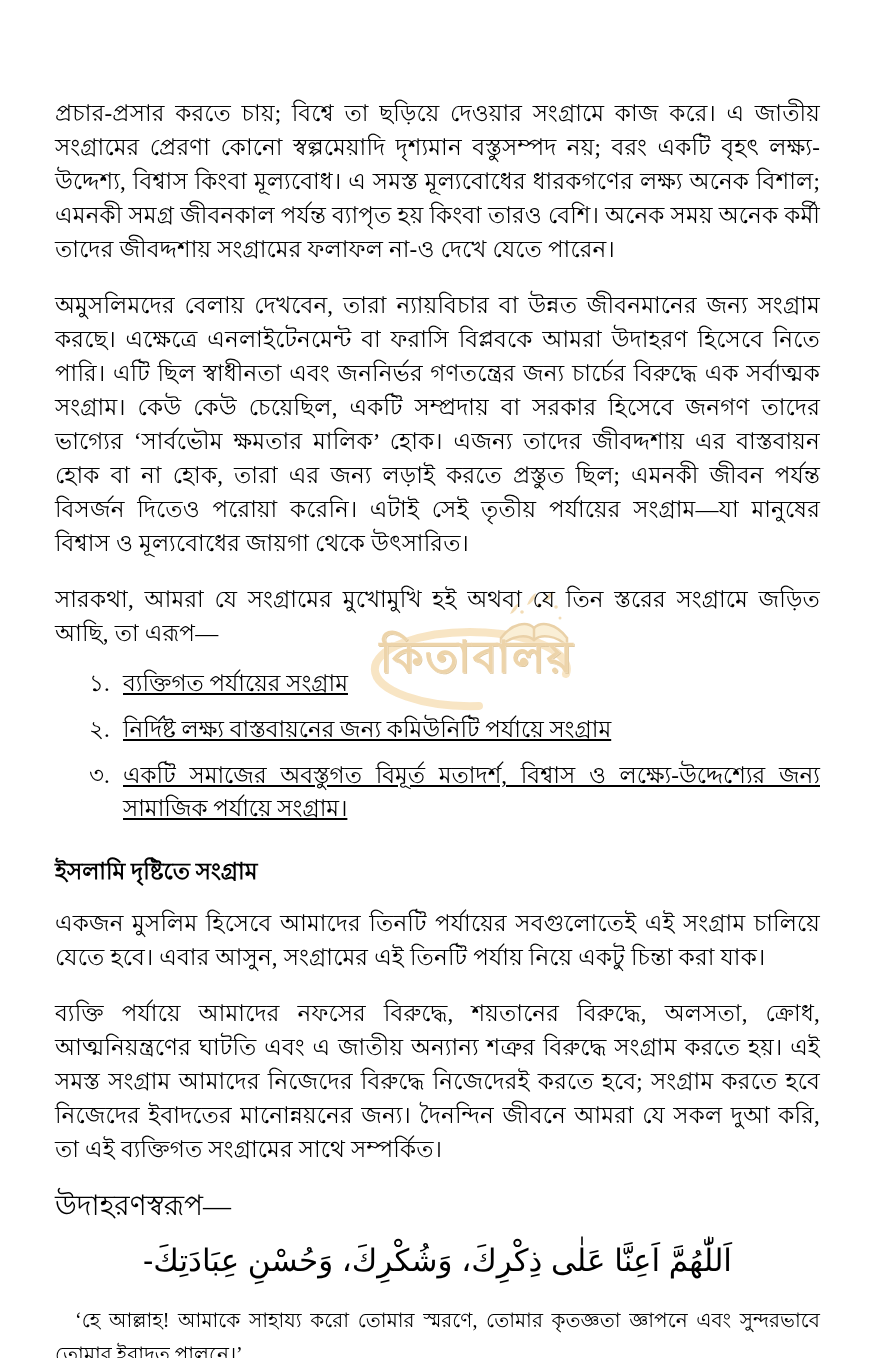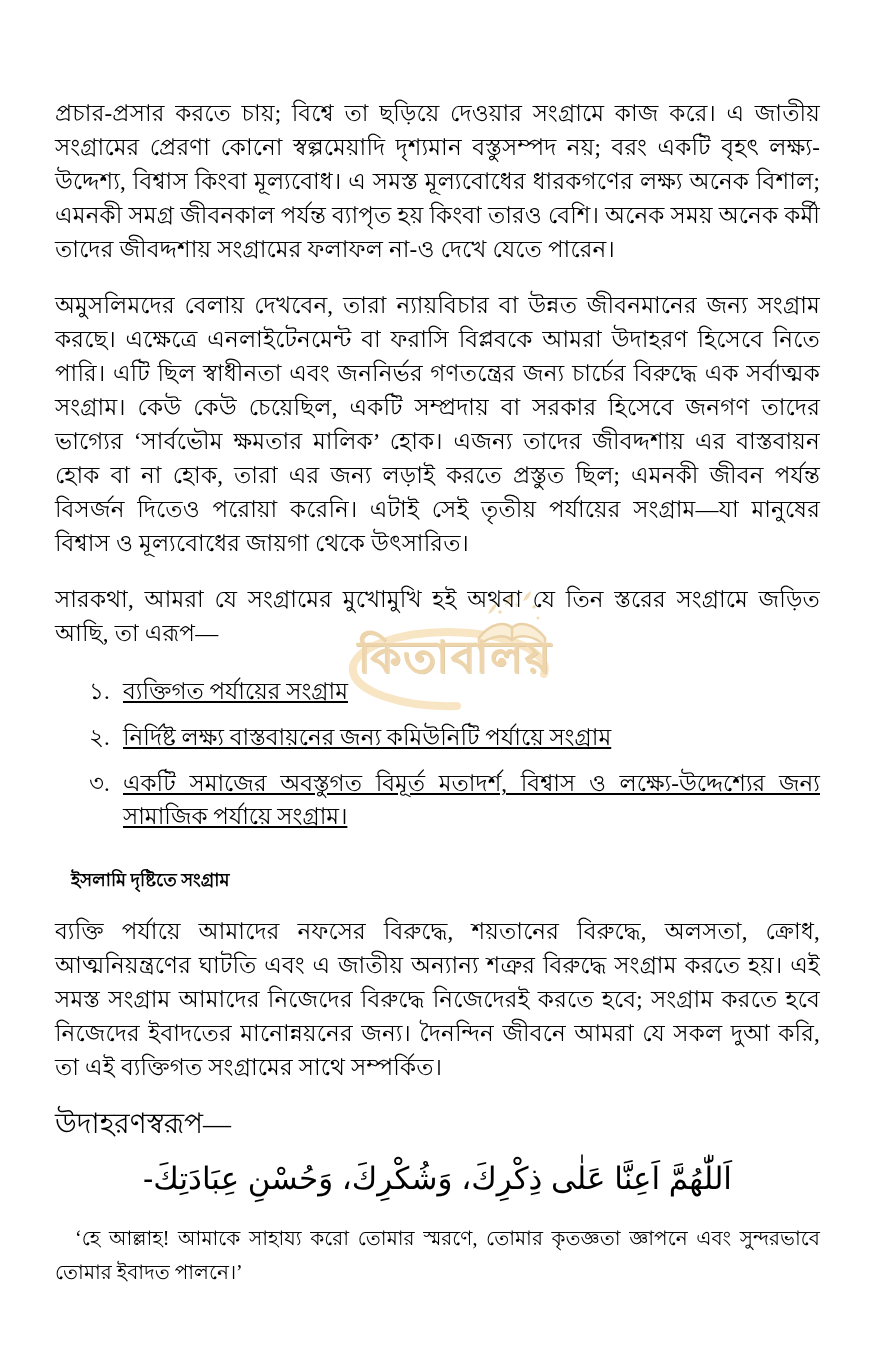--- a/index.html
+++ b/index.html
@@ -41,22 +41,22 @@
   }
   .list-num {
     flex: 0 0 34px;
   }
   .list-text {
     flex: 1;
     text-align: justify;
     text-decoration: underline;
   }
   h2.section-heading {
-    margin: 32px 0 20px 16px;
-    font-size: 18px;
+    margin: 32px 0 20px 0;
+    font-size: 23px;
     line-height: 30px;
     font-weight: bold;
   }
   .example-label {
     margin: 6px 0 14px 0;
     font-size: 28px;
     line-height: 34px;
   }
   .arabic-line {
     margin: 4px 0 18px 0;
@@ -69,21 +69,21 @@
   p.translation {
     margin: 0;
     font-size: 20px;
     line-height: 34px;
     text-align: justify;
     text-indent: 20px;
   }
   
   .watermark {
     position: absolute;
-    left: 339px;
+    left: 361px;
     top: 590px;
     width: 232px;
     height: 128px;
     z-index: 0;
     opacity: 0.55;
     pointer-events: none;
   }
   .wm-svg { position: absolute; left: 0; top: 0; }
   .wm-text {
     position: absolute;
@@ -124,39 +124,40 @@
     </svg>
     <div class="wm-text">কিতাবালয়</div>
   </div>
 
   <div class="content">
 
     <p class="body">প্রচার-প্রসার করতে চায়; বিশ্বে তা ছড়িয়ে দেওয়ার সংগ্রামে কাজ করে। এ জাতীয় সংগ্রামের প্রেরণা কোনো স্বল্পমেয়াদি দৃশ্যমান বস্তুসম্পদ নয়; বরং একটি বৃহৎ লক্ষ্য-উদ্দেশ্য, বিশ্বাস কিংবা মূল্যবোধ। এ সমস্ত মূল্যবোধের ধারকগণের লক্ষ্য অনেক বিশাল; এমনকী সমগ্র জীবনকাল পর্যন্ত ব্যাপৃত হয় কিংবা তারও বেশি। অনেক সময় অনেক কর্মী তাদের জীবদ্দশায় সংগ্রামের ফলাফল না-ও দেখে যেতে পারেন।</p>
 
     <p class="body">অমুসলিমদের বেলায় দেখবেন, তারা ন্যায়বিচার বা উন্নত জীবনমানের জন্য সংগ্রাম করছে। এক্ষেত্রে এনলাইটেনমেন্ট বা ফরাসি বিপ্লবকে আমরা উদাহরণ হিসেবে নিতে পারি। এটি ছিল স্বাধীনতা এবং জননির্ভর গণতন্ত্রের জন্য চার্চের বিরুদ্ধে এক সর্বাত্মক সংগ্রাম। কেউ কেউ চেয়েছিল, একটি সম্প্রদায় বা সরকার হিসেবে জনগণ তাদের ভাগ্যের ‘সার্বভৌম ক্ষমতার মালিক’ হোক। এজন্য তাদের জীবদ্দশায় এর বাস্তবায়ন হোক বা না হোক, তারা এর জন্য লড়াই করতে প্রস্তুত ছিল; এমনকী জীবন পর্যন্ত বিসর্জন দিতেও পরোয়া করেনি। এটাই সেই তৃতীয় পর্যায়ের সংগ্রাম—যা মানুষের বিশ্বাস ও মূল্যবোধের জায়গা থেকে উৎসারিত।</p>
 
-    <p class="body" style="margin-bottom:24px;">সারকথা, আমরা যে সংগ্রামের মুখোমুখি হই অথবা যে তিন স্তরের সংগ্রামে জড়িত আছি, তা এরূপ—</p>
+    <p class="body" style="margin-bottom:16px;">সারকথা, আমরা যে সংগ্রামের মুখোমুখি হই অথবা যে তিন স্তরের সংগ্রামে জড়িত আছি, তা এরূপ—</p>
 
     <div class="numbered-list">
       <div class="list-item">
         <span class="list-num">১.</span>
         <span class="list-text">ব্যক্তিগত পর্যায়ের সংগ্রাম</span>
       </div>
       <div class="list-item">
         <span class="list-num">২.</span>
         <span class="list-text">নির্দিষ্ট লক্ষ্য বাস্তবায়নের জন্য কমিউনিটি পর্যায়ে সংগ্রাম</span>
       </div>
       <div class="list-item">
         <span class="list-num">৩.</span>
         <span class="list-text">একটি সমাজের অবস্তুগত বিমূর্ত মতাদর্শ, বিশ্বাস ও লক্ষ্যে-উদ্দেশ্যের জন্য সামাজিক পর্যায়ে সংগ্রাম।</span>
       </div>
     </div>
 
     <h2 class="section-heading">ইসলামি দৃষ্টিতে সংগ্রাম</h2>
 
+    <p class="body">একজন মুসলিম হিসেবে আমাদের তিনটি পর্যায়ের সবগুলোতেই এই সংগ্রাম চালিয়ে যেতে হবে। এবার আসুন, সংগ্রামের এই তিনটি পর্যায় নিয়ে একটু চিন্তা করা যাক।</p>
 
     <p class="body">ব্যক্তি পর্যায়ে আমাদের নফসের বিরুদ্ধে, শয়তানের বিরুদ্ধে, অলসতা, ক্রোধ, আত্মনিয়ন্ত্রণের ঘাটতি এবং এ জাতীয় অন্যান্য শত্রুর বিরুদ্ধে সংগ্রাম করতে হয়। এই সমস্ত সংগ্রাম আমাদের নিজেদের বিরুদ্ধে নিজেদেরই করতে হবে; সংগ্রাম করতে হবে নিজেদের ইবাদতের মানোন্নয়নের জন্য। দৈনন্দিন জীবনে আমরা যে সকল দুআ করি, তা এই ব্যক্তিগত সংগ্রামের সাথে সম্পর্কিত।</p>
 
     <p class="example-label">উদাহরণস্বরূপ—</p>
 
     <div class="arabic-line">اَللّٰهُمَّ اَعِنَّا عَلٰى ذِكْرِكَ، وَشُكْرِكَ، وَحُسْنِ عِبَادَتِكَ-</div>
 
     <p class="translation">‘হে আল্লাহ! আমাকে সাহায্য করো তোমার স্মরণে, তোমার কৃতজ্ঞতা জ্ঞাপনে এবং সুন্দরভাবে তোমার ইবাদত পালনে।’</p>
 
   </div>

